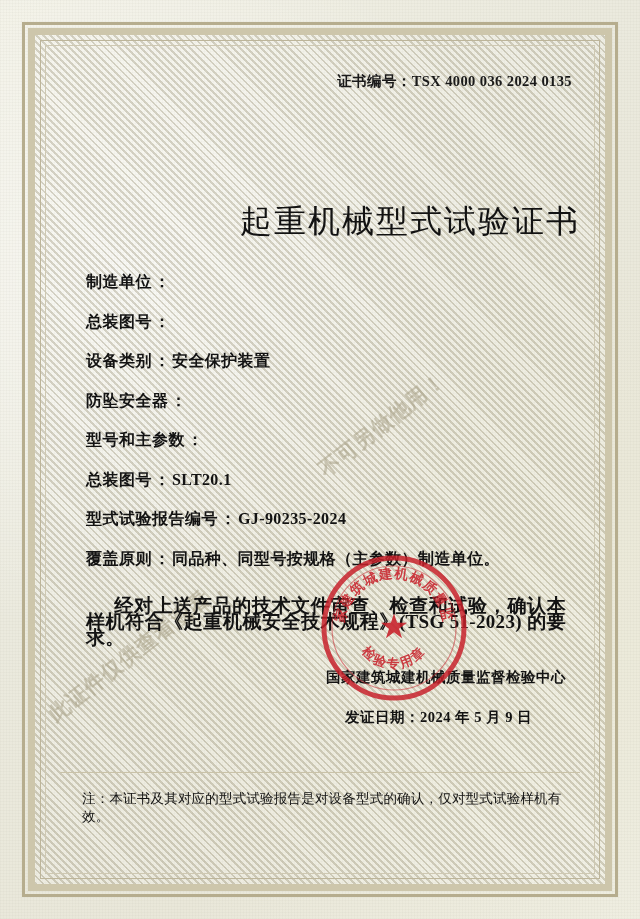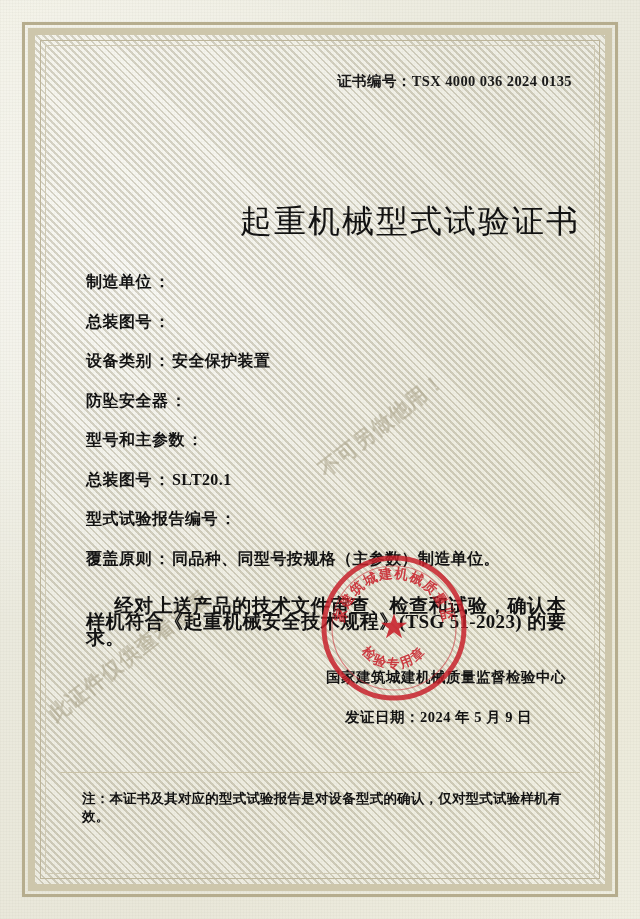--- a/index.html
+++ b/index.html
@@ -217,21 +217,21 @@
     pointer-events: none;
     opacity: 0.93;
   }
 
   .note {
     position: absolute;
     left: 22px;
     right: 14px;
     top: 730px;
     font-size: 13.5px;
-    font-weight: bold;
+    font-weight: normal;
     color: #131313;
     letter-spacing: 0.2px;
   }
 
   
   .note-sep {
     position: absolute;
     left: 0;
     right: 0;
     top: 712px;
@@ -286,20 +286,21 @@
         <span class="field-colon">：</span>
       </div>
       <div class="field-row">
         <span class="field-label">总装图号</span>
         <span class="field-colon">：</span>
         <span class="field-value">SLT20.1</span>
       </div>
       <div class="field-row">
         <span class="field-label">型式试验报告编号</span>
         <span class="field-colon">：</span>
+        <span class="field-value">GJ-90235-2024</span>
       </div>
       <div class="field-row">
         <span class="field-label">覆盖原则</span>
         <span class="field-colon">：</span>
         <span class="field-value">同品种、同型号按规格（主参数）制造单位。</span>
       </div>
     </div>
 
     <div class="statement"><span class="indent"></span><span>经对上送产品的技术文件审查、检查和试验，确认本样机符合《起重机械安全技术规程》(TSG 51-2023) 的要求。</span></div>
 

